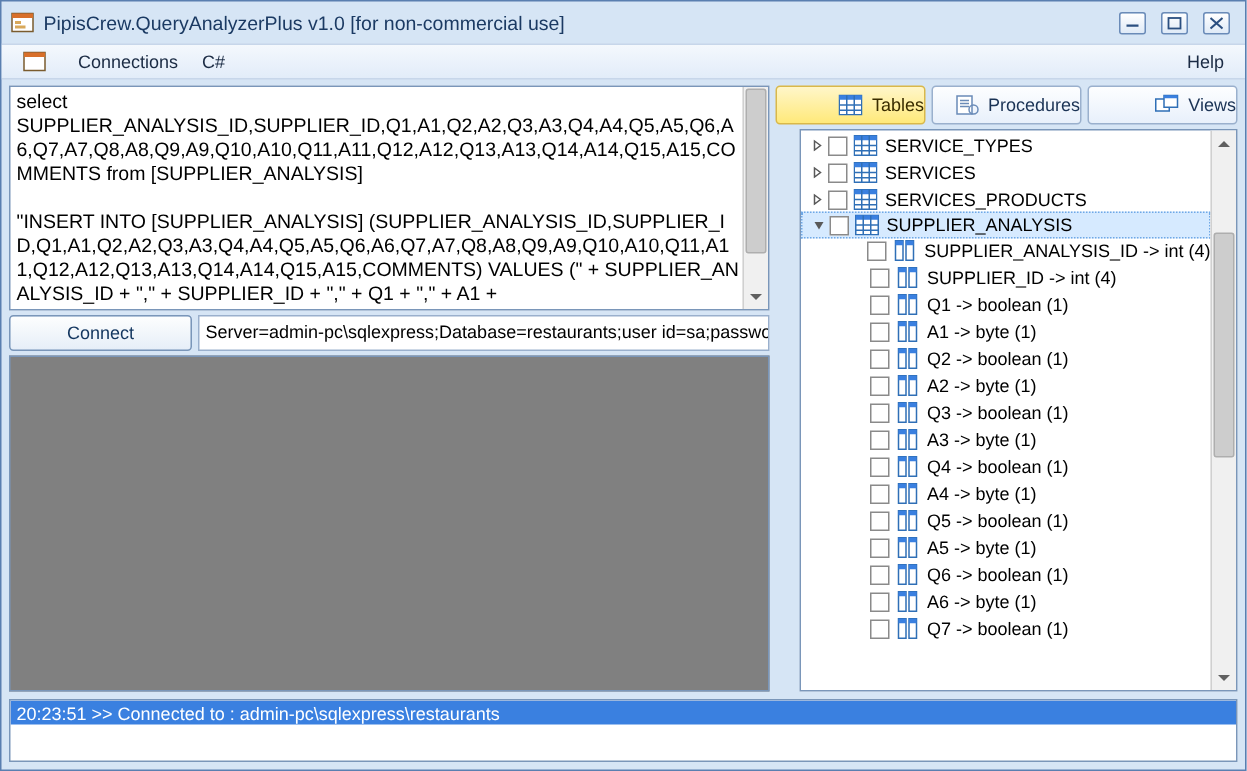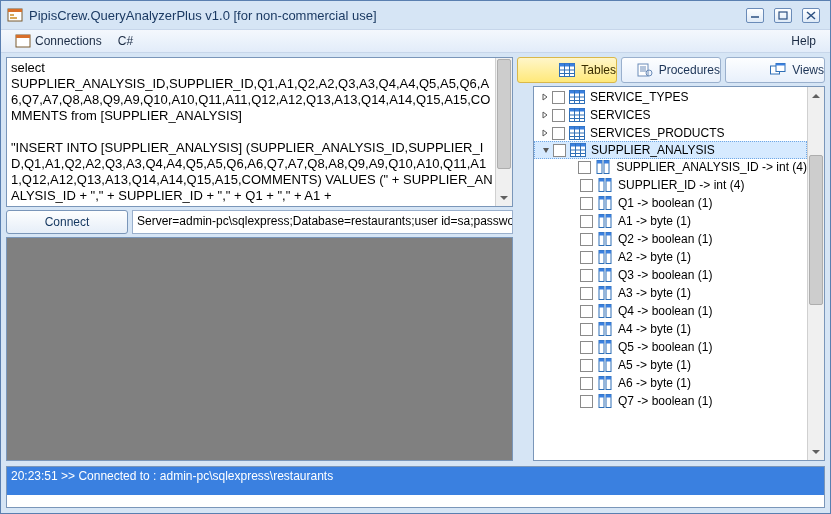--- a/index.html
+++ b/index.html
@@ -10,21 +10,21 @@
   .titlebar { height: 28px; display: flex; align-items: center; padding: 0 6px; }
   .titlebar .appicon { width: 16px; height: 16px; margin-right: 6px; }
   .titlebar .title { flex: 1; color: #1b3a63; font-size: 13px; }
   .winbtns { display: flex; gap: 10px; padding-right: 4px; }
   .winbtn { width: 18px; height: 15px; border: 1px solid #6a8bb8; border-radius: 2px; background: linear-gradient(#fff,#dfeaf7); display:flex; align-items:center; justify-content:center; font-size:10px; color:#2b4f80; cursor:default;}
   .winbtn svg { display:block; }
 
   
   .menubar { height: 24px; display: flex; align-items: center; padding: 0 6px; background: linear-gradient(#f4f8fd,#e2ecf9); border-top:1px solid #c7d6ea; border-bottom:1px solid #c7d6ea; }
   .menubar .menuicon { width:16px; height:16px; margin-right:4px; }
-  .menuitem { padding: 2px 8px; color:#1b2b44; display:flex; align-items:center; gap:0; }
+  .menuitem { padding: 2px 8px; color:#1b2b44; display:flex; align-items:center; gap:17px; }
   .menubar .spacer { flex:1; }
 
   
   .mainarea { display:flex; height: calc(514px - 28px - 24px - 52px); }
   .leftpane { width: 514px; display:flex; flex-direction:column; padding:4px 2px 2px 5px; gap:3px; }
   .rightpane { flex:1; padding:4px 5px 2px 2px; display:flex; flex-direction:column; }
 
   .editor-wrap { position:relative; height:150px; background:#ffffff; border:1px solid #7a96b9; overflow:hidden; }
   .editor { position:absolute; inset:0; padding:2px 4px; font-size:13px; line-height:16px; color:#000; white-space:pre-wrap; word-break:break-all; overflow:hidden; }
   .editor-scroll { position:absolute; right:0; top:0; bottom:0; width:17px; background:#f0f0f0; border-left:1px solid #d0d0d0; }
@@ -61,21 +61,21 @@
   .node-label { color:#000; }
   .indent1 { padding-left:4px; }
   .indent2 { padding-left:32px; }
 
   svg.tri-right { width:8px; height:8px; }
   svg.tri-down { width:8px; height:8px; }
 
   
   .bottom { height:50px; padding:3px 5px 5px 5px; }
   .statusbox { height:100%; background:#fff; border:1px solid #7a96b9; overflow:hidden;}
-  .statusline { background:#3a80e0; color:#fff; padding:2px 4px; height:28px; }
+  .statusline { background:#3a80e0; color:#fff; padding:2px 4px; height:16px; }
 
   
   .icon-table { display:block; }
   .icon-col { display:block; }
 
 </style>
 </head>
 <body>
 
 <div class="titlebar">
@@ -386,20 +386,31 @@
           </div>
           <div class="tree-row indent2">
             <span class="expander-space"></span>
             <span class="chk"></span>
             <svg class="node-icon icon-col" viewBox="0 0 16 14">
               <rect x="2" y="0.5" width="5" height="13" fill="#fff" stroke="#2f6fb6"></rect>
               <rect x="2" y="0.5" width="5" height="3" fill="#3a80e0"></rect>
               <rect x="9" y="0.5" width="5" height="13" fill="#fff" stroke="#2f6fb6"></rect>
               <rect x="9" y="0.5" width="5" height="3" fill="#3a80e0"></rect>
             </svg>
+            <span class="node-label">Q6 -&gt; boolean (1)</span>
+          </div>
+          <div class="tree-row indent2">
+            <span class="expander-space"></span>
+            <span class="chk"></span>
+            <svg class="node-icon icon-col" viewBox="0 0 16 14">
+              <rect x="2" y="0.5" width="5" height="13" fill="#fff" stroke="#2f6fb6"></rect>
+              <rect x="2" y="0.5" width="5" height="3" fill="#3a80e0"></rect>
+              <rect x="9" y="0.5" width="5" height="13" fill="#fff" stroke="#2f6fb6"></rect>
+              <rect x="9" y="0.5" width="5" height="3" fill="#3a80e0"></rect>
+            </svg>
             <span class="node-label">A6 -&gt; byte (1)</span>
           </div>
           <div class="tree-row indent2">
             <span class="expander-space"></span>
             <span class="chk"></span>
             <svg class="node-icon icon-col" viewBox="0 0 16 14">
               <rect x="2" y="0.5" width="5" height="13" fill="#fff" stroke="#2f6fb6"></rect>
               <rect x="2" y="0.5" width="5" height="3" fill="#3a80e0"></rect>
               <rect x="9" y="0.5" width="5" height="13" fill="#fff" stroke="#2f6fb6"></rect>
               <rect x="9" y="0.5" width="5" height="3" fill="#3a80e0"></rect>

